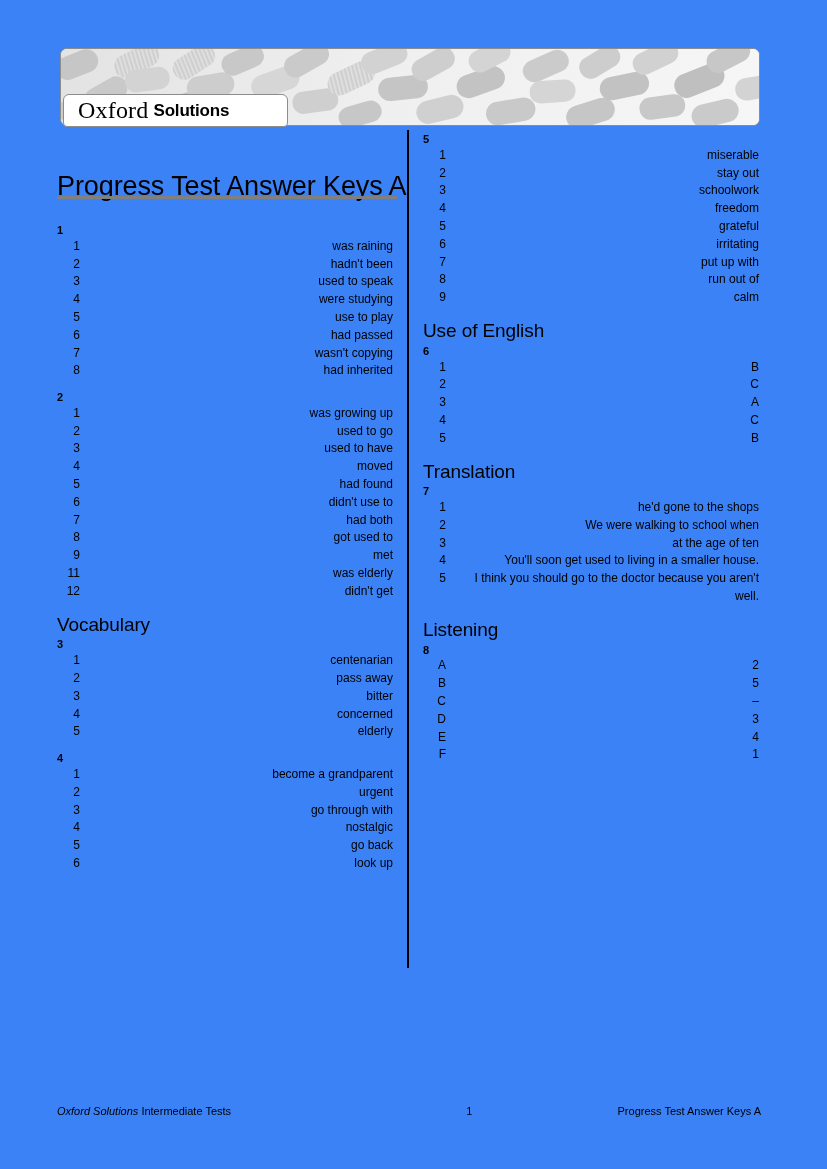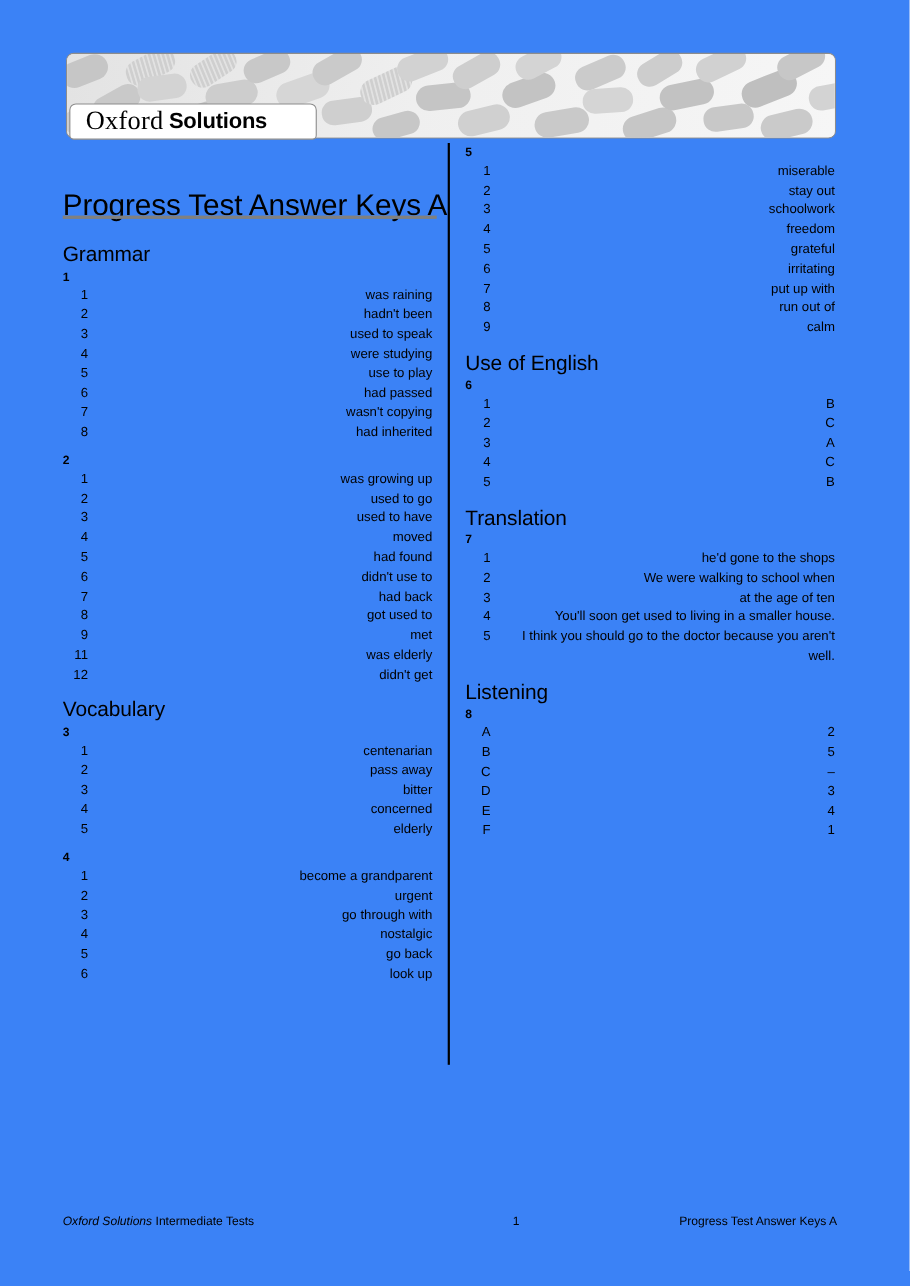--- a/index.html
+++ b/index.html
@@ -50,21 +50,21 @@
     z-index: 3;
   }
   .logo-oxford {
     font-family: "Liberation Serif", serif;
     font-size: 24px;
     letter-spacing: .2px;
     color: #000;
   }
   .logo-solutions {
     font-family: "Liberation Sans", sans-serif;
-    font-size: 20px;
+    font-size: 17px;
     font-weight: bold;
     color: #000;
     margin-left: 5px;
     letter-spacing: -.2px;
   }
 
   
   .page-title {
     position: absolute;
     left: 57px;
@@ -240,21 +240,20 @@
   <h1 class="page-title">Progress Test Answer Keys A</h1>
   <div class="title-rule"></div>
 
   <div class="col-divider"></div>
 
   <div class="col col-left" style="top:207px;">
 
 
     <div class="sp-unit"></div>
 
-    <h3 class="section-heading">Grammar</h3>
     <div class="sp-after-h"></div>
 
     <div class="exercise">
       <div class="ex-num">1</div>
       <ul class="ans-list">
         <li class="ans-row">
             <span class="ans-key">1</span>
             <span class="ans-val">was raining</span>
           </li>
         <li class="ans-row">
@@ -312,21 +311,21 @@
         <li class="ans-row">
             <span class="ans-key">5</span>
             <span class="ans-val">had found</span>
           </li>
         <li class="ans-row">
             <span class="ans-key">6</span>
             <span class="ans-val">didn't use to</span>
           </li>
         <li class="ans-row">
             <span class="ans-key">7</span>
-            <span class="ans-val">had back</span>
+            <span class="ans-val">had both</span>
           </li>
         <li class="ans-row">
             <span class="ans-key">8</span>
             <span class="ans-val">got used to</span>
           </li>
         <li class="ans-row">
             <span class="ans-key">9</span>
             <span class="ans-val">met</span>
           </li>
         <li class="ans-row">

